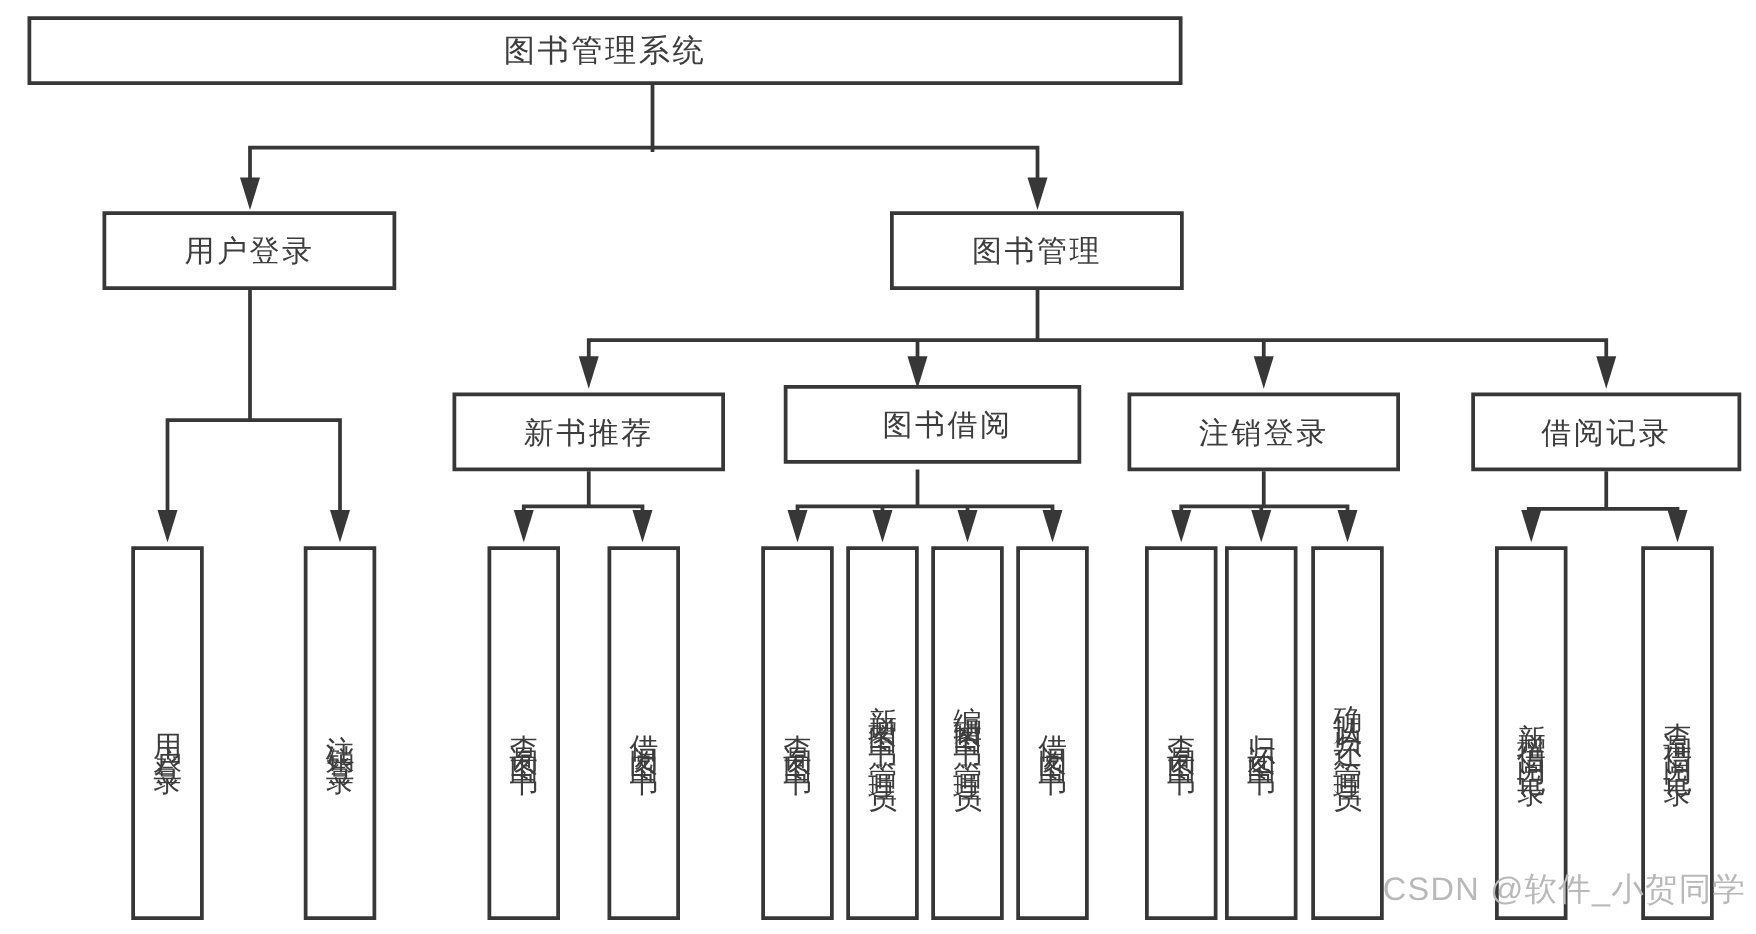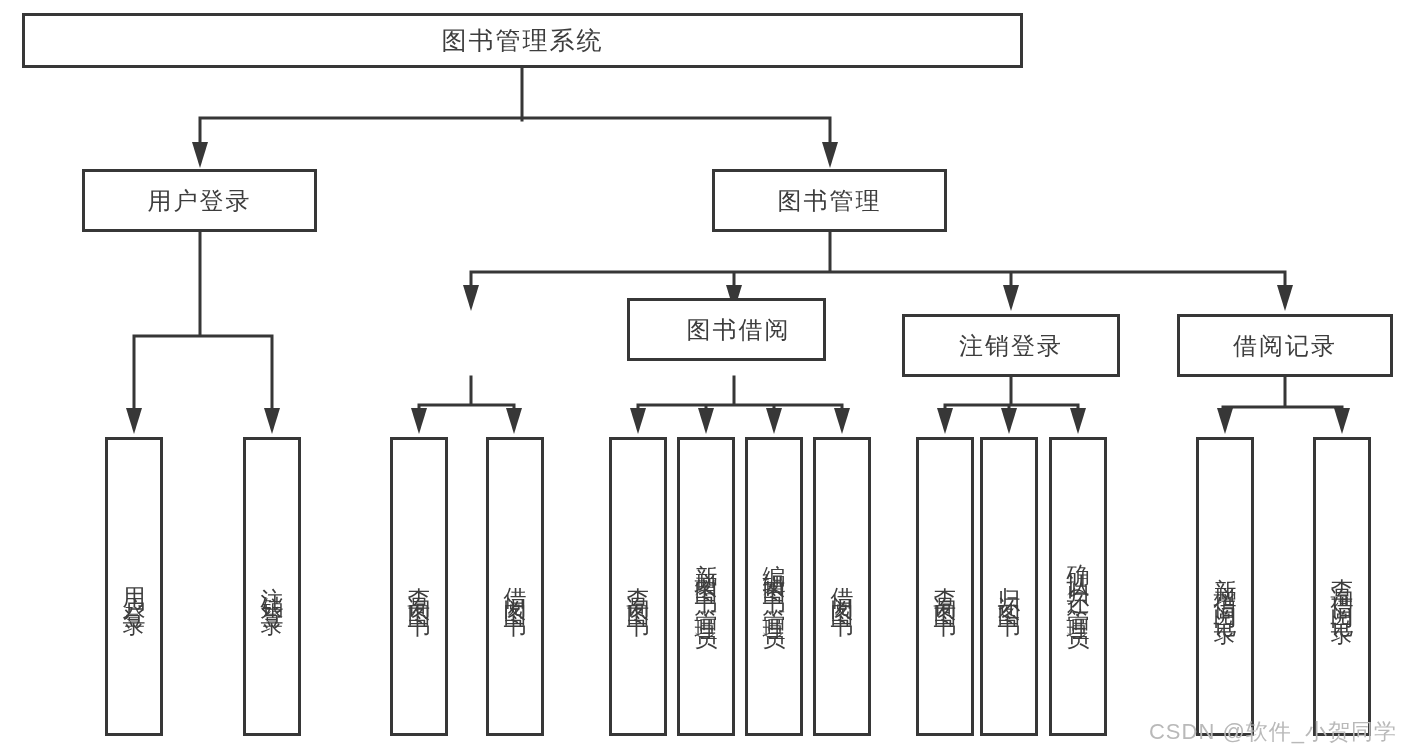--- a/index.html
+++ b/index.html
@@ -30,23 +30,23 @@
   .root{font-size:25px;}
   .leaf{width:58px;top:437px;height:299px;font-size:23px;}
   .leaf .vtext{
     writing-mode:vertical-rl;
     letter-spacing:9px;
     line-height:1;
     max-height:292px;
   }
   #watermark{
     position:absolute;
-    right:8px;bottom:0;
+    right:8px;bottom:18px;
     z-index:3;
-    font-size:22px;
+    font-size:26px;
     letter-spacing:1px;
     color:var(--watermark);
     white-space:nowrap;
   }
 </style>
 </head>
 <body>
 
 <div id="canvas">
 
@@ -92,32 +92,35 @@
       <polygon points="766,408 782,408 774,434"></polygon>
       <polygon points="834,408 850,408 842,434"></polygon>
       <polygon points="937,408 953,408 945,434"></polygon>
       <polygon points="1001,408 1017,408 1009,434"></polygon>
       <polygon points="1070,408 1086,408 1078,434"></polygon>
       <polygon points="1217,408 1233,408 1225,434"></polygon>
       <polygon points="1334,408 1350,408 1342,434"></polygon>
     </g>
   </svg>
 
-  <div class="node hnode root" style="left:22px;top:13px;width:1001px;height:55px;">
+  <div class="node hnode root" style="left:22px;top:13px;width:924px;height:55px;">
     <span>图书管理系统</span>
   </div>
 
   <div class="node hnode" style="left:82px;top:169px;width:235px;height:63px;">
     <span>用户登录</span>
   </div>
   <div class="node hnode" style="left:712px;top:169px;width:235px;height:63px;justify-content:center;">
     <span>图书管理</span>
   </div>
 
-  <div class="node hnode" style="left:627px;top:298px;width:199px;height:63px;padding-left:24px;">
+  <div class="node hnode" style="left:362px;top:314px;width:218px;height:63px;">
+    <span>新书推荐</span>
+  </div>
+  <div class="node hnode" style="left:627px;top:308px;width:238px;height:63px;padding-left:24px;">
     <span>图书借阅</span>
   </div>
   <div class="node hnode" style="left:902px;top:314px;width:218px;height:63px;">
     <span>注销登录</span>
   </div>
   <div class="node hnode" style="left:1177px;top:314px;width:216px;height:63px;">
     <span>借阅记录</span>
   </div>
 
   <div class="node leaf" style="left:105px;">

